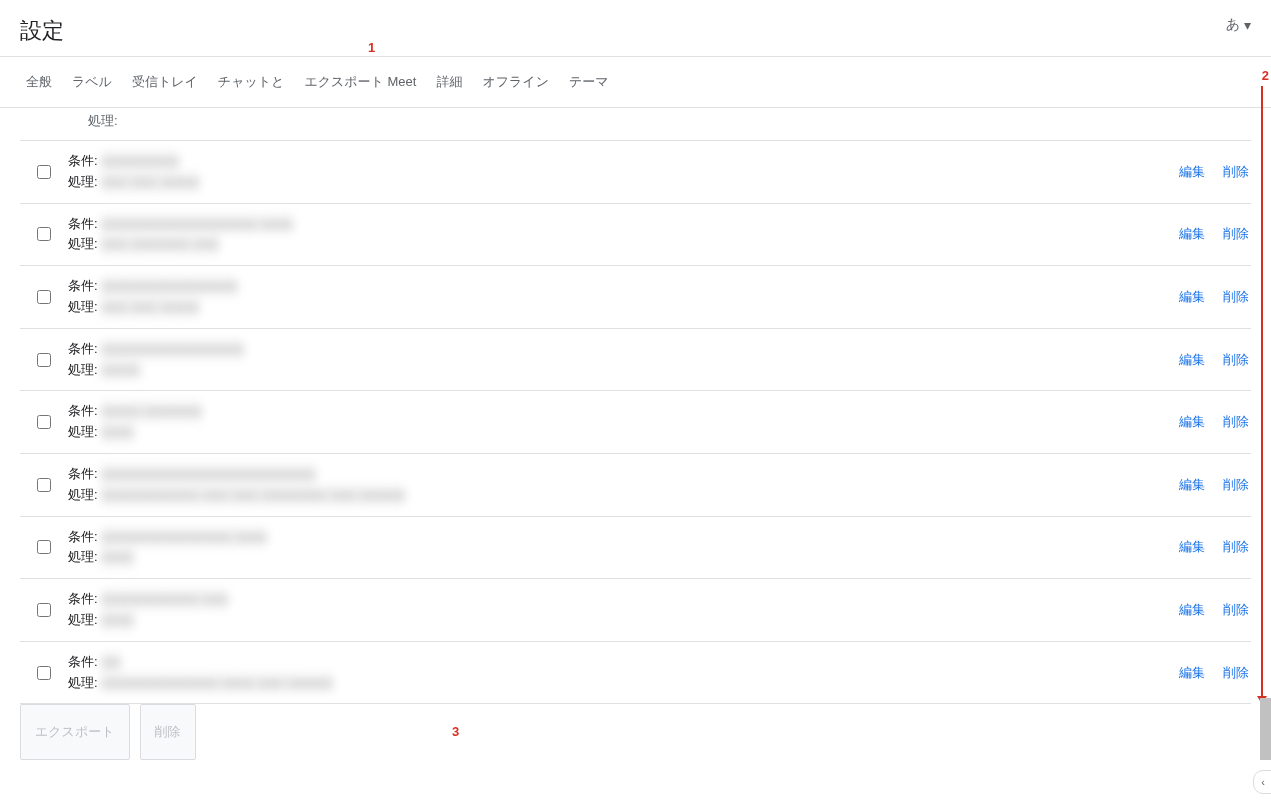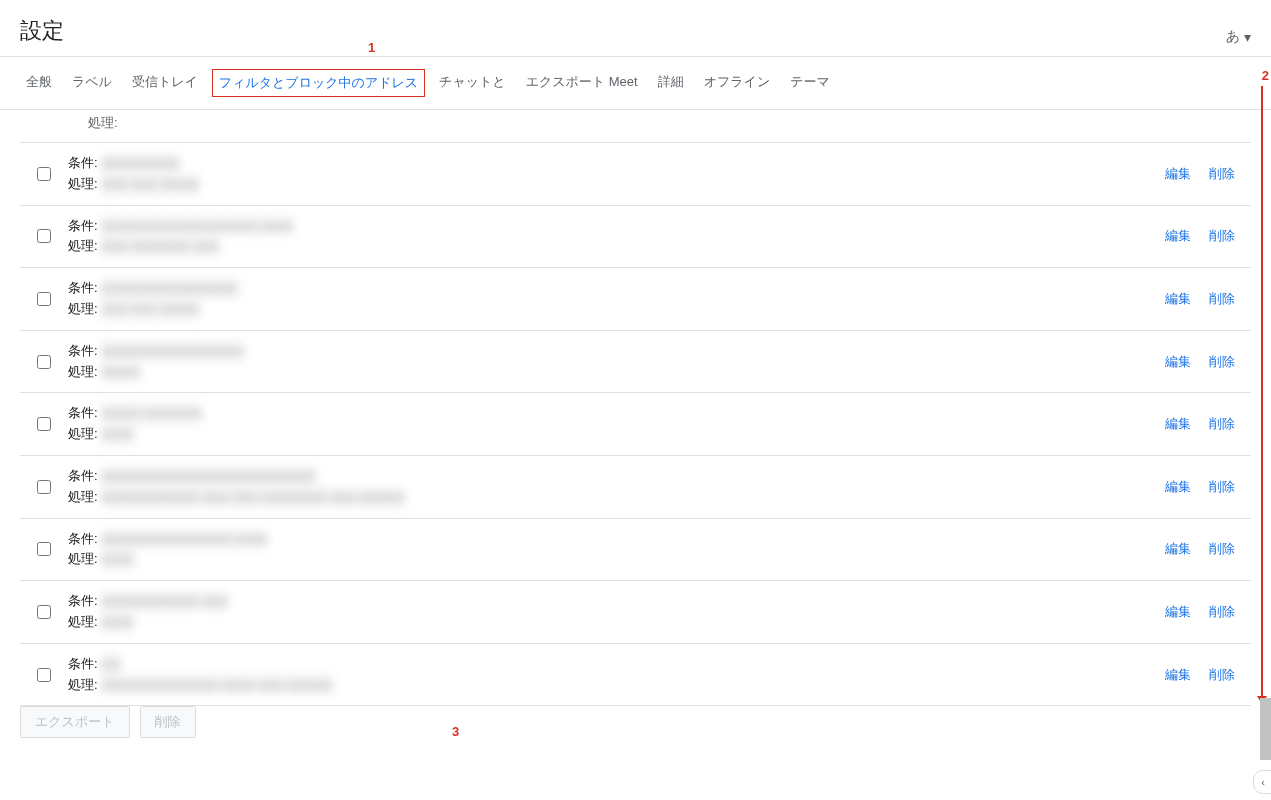--- a/index.html
+++ b/index.html
@@ -7,21 +7,21 @@
       font-family: Arial, "Hiragino Sans", "Meiryo", sans-serif;
       font-size: 13px;
       color: #202124;
       background: #fff;
       position: relative;
       width: 1271px;
     }
     .header {
       display: flex;
       justify-content: space-between;
-      align-items: flex-end;
+      align-items: flex-start;
       padding: 16px 20px 10px 20px;
       border-bottom: 1px solid #e0e0e0;
     }
     .page-title {
       font-size: 22px;
       font-weight: 400;
       color: #202124;
     }
     .lang-switch {
       display: flex;
@@ -84,21 +84,21 @@
     .filter-text .cond-label { color: #202124; }
     .blurred {
       display: inline-block;
       filter: blur(5px);
       color: #999;
       background: rgba(200,200,200,0.2);
     }
     .row-actions {
       display: flex;
       gap: 18px;
-      margin-right: 16px;
+      margin-right: 2px;
     }
     .row-actions a {
       color: #1a73e8;
       text-decoration: none;
       font-size: 13px;
       cursor: pointer;
     }
     .select-row {
       padding: 12px 0 8px 0;
       font-size: 13px;
@@ -107,21 +107,21 @@
       color: #1a73e8;
       text-decoration: none;
       cursor: pointer;
     }
     .bulk-actions {
       display: flex;
       gap: 10px;
       padding-bottom: 20px;
     }
     .bulk-actions button {
-      padding: 6px 14px;
+      padding: 18px 14px;
       border: 1px solid #dadce0;
       background: #f8f9fa;
       color: #bdc1c6;
       font-size: 13px;
       cursor: default;
       border-radius: 2px;
     }
     .create-row {
       text-align: center;
       padding: 10px 0 20px 0;
@@ -197,21 +197,20 @@
   <div class="lang-switch">
     <span>あ</span>
     <span>▾</span>
   </div>
 </div>
 
 <div class="tabs">
   <span class="tab">全般</span>
   <span class="tab">ラベル</span>
   <span class="tab">受信トレイ</span>
-  <span class="tab active">フィルタとブロック中のアドレス</span>
   <span class="tab">チャットと</span>
   <span class="tab">エクスポート Meet</span>
   <span class="tab">詳細</span>
   <span class="tab">オフライン</span>
   <span class="tab">テーマ</span>
 </div>
 
 <div class="content">
   <div class="partial-row">
     <span class="cond-label">処理:</span>

